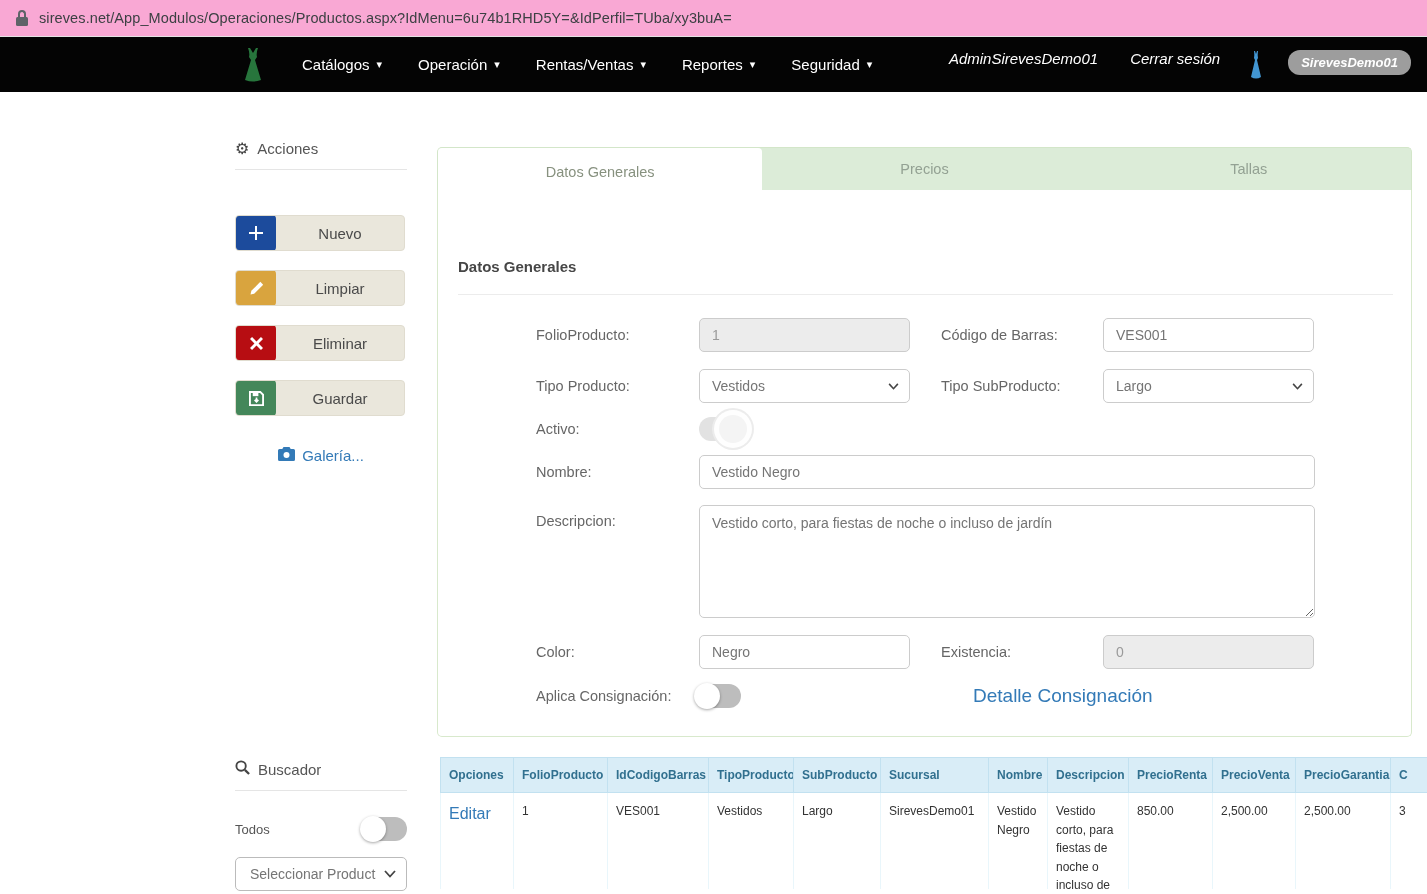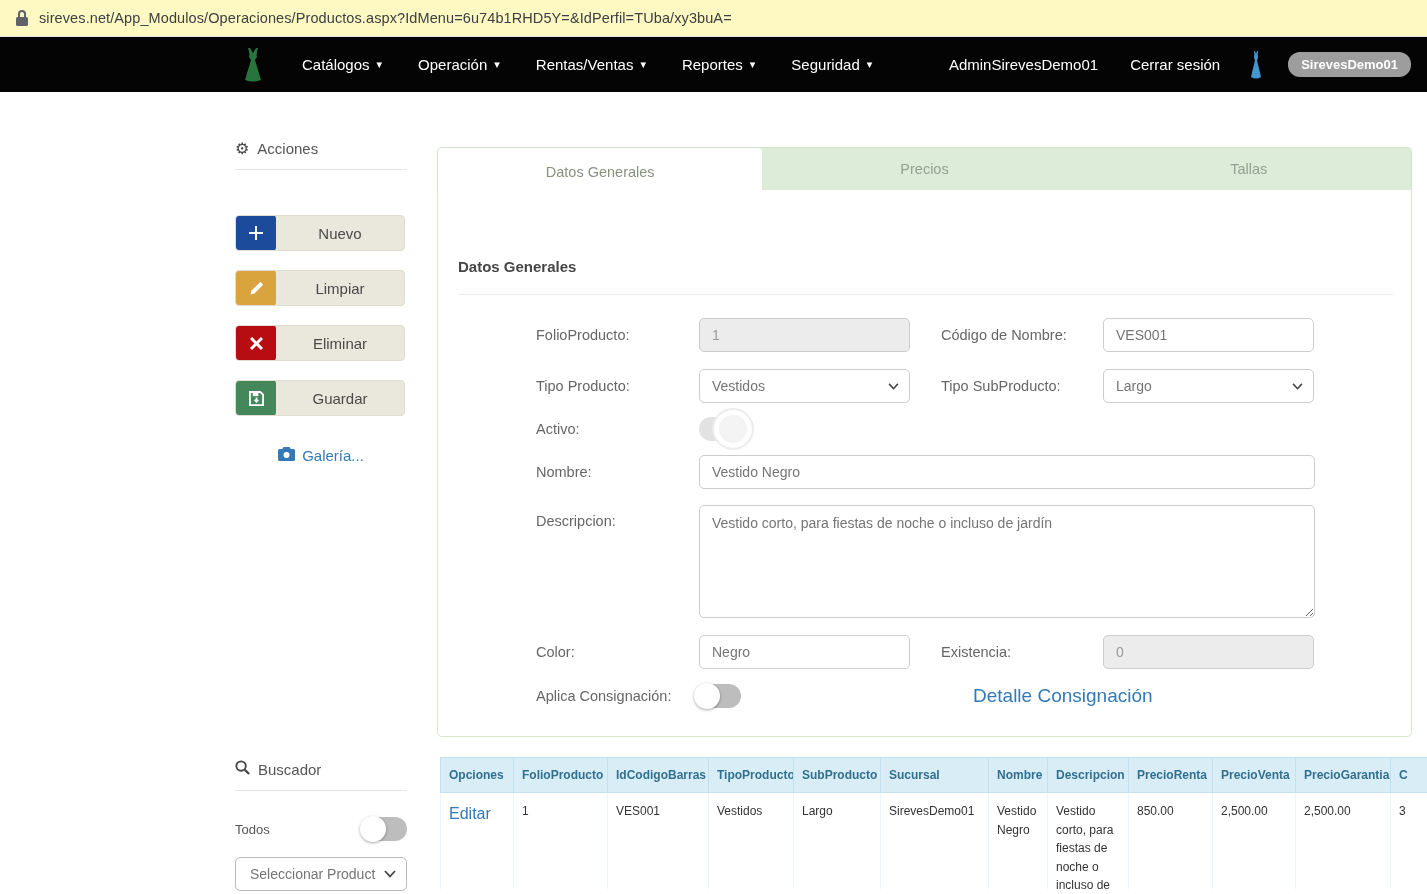--- a/index.html
+++ b/index.html
@@ -4,37 +4,37 @@
 <style>
   * { margin:0; padding:0; box-sizing:border-box; }
   html,body { background:#fff; }
   #app {
     position:relative; width:1427px; height:894px; overflow:hidden;
     font-family:"Liberation Sans", sans-serif; background:#fff;
   }
   
   .urlbar {
     position:absolute; left:0; top:0; width:1427px; height:37px;
-    background:#fef9c3; border-bottom:1px solid #e3e3e3;
+    background:#f9a8d4; border-bottom:1px solid #e3e3e3;
     display:flex; align-items:center; padding-left:16px;
   }
   .lock-icon { width:12px; height:16px; position:relative; margin-right:11px; }
   .lock-icon .lock-body { position:absolute; left:0; bottom:0; width:12px; height:9px; background:#5f6368; border-radius:1.5px; }
   .lock-icon .lock-shackle { position:absolute; left:2px; top:0; width:8px; height:8px; border:2px solid #5f6368; border-bottom:none; border-radius:5px 5px 0 0; }
   .url-text { font-size:14.5px; color:#3c4043; letter-spacing:.1px; }
   
   .navbar {
     position:absolute; left:0; top:37px; width:1427px; height:55px;
     background:#040404; display:flex; align-items:center;
   }
   .brand-dress { margin-left:240px; width:26px; height:36px; display:block; }
   .nav-menus { display:flex; align-items:center; margin-left:36px; }
   .nav-item { color:#fff; font-size:15px; margin-right:36px; display:flex; align-items:center; cursor:pointer; white-space:nowrap; }
   .nav-caret { font-size:11px; margin-left:7px; color:#fff; }
-  .nav-right { margin-left:auto; display:flex; align-items:center; margin-right:16px; }
+  .nav-right { margin-left:auto; display:flex; align-items:flex-start; margin-right:16px;font-style:italic; }
   .nav-user { color:#fff; font-size:15px; margin-right:32px; cursor:pointer; }
   .nav-logout { color:#fff; font-size:15px; margin-right:28px; cursor:pointer; }
   .user-dress { width:16px; height:30px; margin-right:24px; }
   .nav-badge { background:#9d9d9d; color:#fff; font-size:13px; font-weight:bold; padding:5px 13px; border-radius:12px; }
   
   .panel-side { position:absolute; left:235px; width:172px; }
   .side-actions { top:140px; }
   .side-header { display:flex; align-items:center; color:#555; font-size:15px; }
   .side-header .hdr-ico { margin-right:8px; color:#444; font-size:16px; line-height:1; }
   .side-divider { border:none; border-top:1px solid #e5e5e5; margin:12px 0 0 0; }
@@ -269,21 +269,21 @@
       <div class="tab">Tallas</div>
     </div>
 
     <div class="panel-body">
       <div class="section-title">Datos Generales</div>
       <hr class="section-divider">
 
       <div class="frow" style="left:0; top:128px; width:975px; height:34px;">
         <span class="flabel lx1">FolioProducto:</span>
         <input class="ctl w210 cx1" disabled="" value="1" style="">
-        <span class="flabel lx2">Código de Nombre:</span>
+        <span class="flabel lx2">Código de Barras:</span>
         <input class="ctl w210 cx2" value="VES001" style="">
       </div>
 
       <div class="frow" style="left:0; top:179px; width:975px; height:34px;">
         <span class="flabel lx1">Tipo Producto:</span>
         <div class="ctl w210 cx1 sel-ctl">
           <span class="sel-text">Vestidos</span>
           <svg width="11" height="7" viewBox="0 0 12 8">
               <path d="M1 1 L6 6.5 L11 1" fill="none" stroke="#444" stroke-width="1.8"></path>
             </svg>

